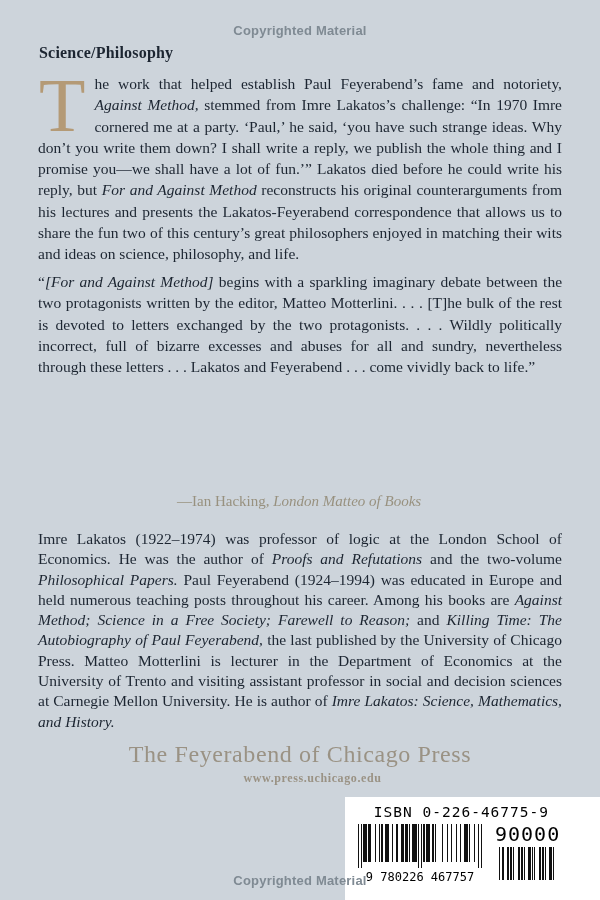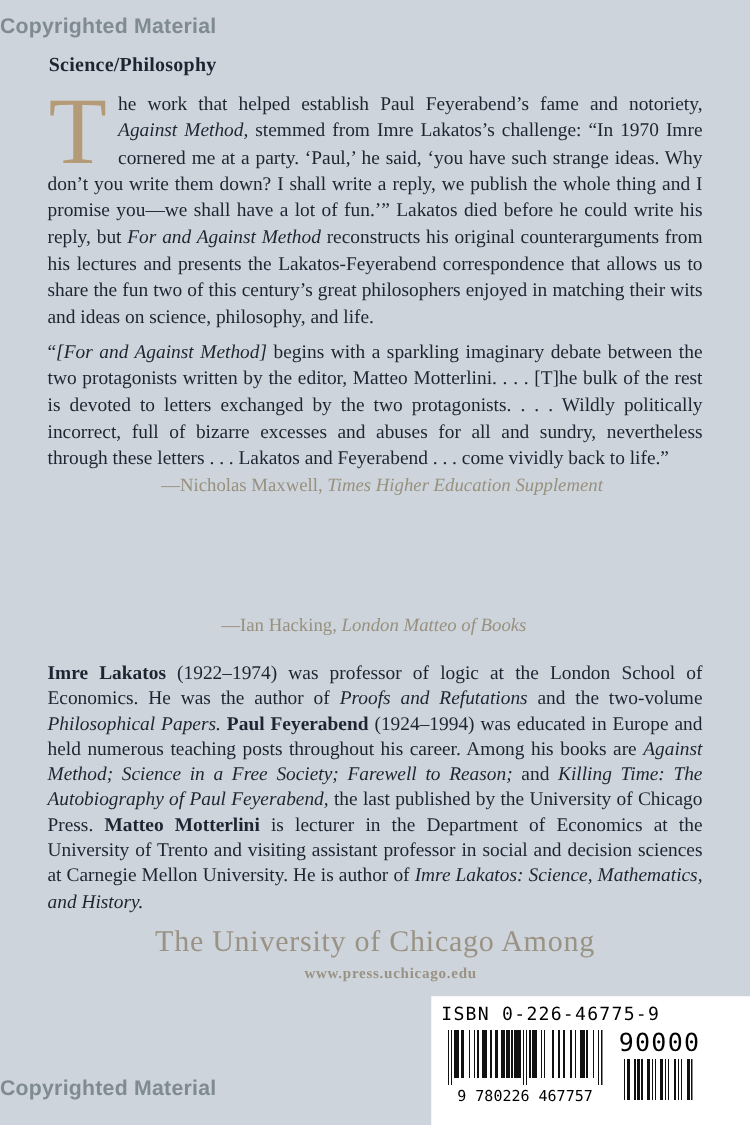--- a/index.html
+++ b/index.html
@@ -2,23 +2,23 @@
 <html><head>
 <meta charset="utf-8">
 <style>
   html,body{margin:0;padding:0;}
   body{
     width:600px;height:900px;position:relative;background:#ffffff;
     font-family:"Liberation Serif", serif;
   }
   .cover{position:absolute;inset:0;background:#cdd4db;overflow:hidden;}
   .watermark{
-    position:absolute;left:0;right:0;
-    font-family:"Liberation Sans", sans-serif;font-size:17px;font-weight:600;
-    color:#7f8a93;letter-spacing:.2px;z-index:5;
+    position:absolute;left:0;right:0;text-align:center;
+    font-family:"Liberation Sans", sans-serif;font-size:13px;font-weight:600;
+    color:#7f8a93;letter-spacing:.2px;z-index:5;margin-top:12px;
   }
   .category{
     position:absolute;left:39px;top:44px;font-size:16px;font-weight:700;
     color:#1c2531;letter-spacing:.2px;
   }
   .para{
     position:absolute;left:38px;right:38px;text-align:justify;
     font-size:15.5px;line-height:21.3px;color:#1c2531;
   }
   .bios{line-height:20.3px;}
@@ -40,67 +40,64 @@
   }
   .press-url{
     position:absolute;left:0;right:0;top:771px;text-align:center;
     font-size:12px;font-weight:700;color:#9a9284;letter-spacing:.6px;padding-left:25px;
   }
   .barcode-box{
     position:absolute;left:345px;top:797px;width:255px;height:103px;
     background:#ffffff;z-index:1;
   }
   .isbn-label{
-    position:absolute;left:8px;top:7px;width:196px;text-align:left;
+    position:absolute;left:8px;top:7px;width:196px;text-align:right;
     font-family:"DejaVu Sans Mono", monospace;font-size:14.5px;
     letter-spacing:1px;color:#000;white-space:nowrap;z-index:2;
   }
   .ean-svg{position:absolute;left:13px;top:27px;z-index:2;}
   .ean-digits{
     position:absolute;left:2px;top:73px;width:146px;text-align:center;
     font-family:"DejaVu Sans Mono", monospace;font-size:12px;color:#000;
     white-space:pre;z-index:2;
   }
   .addon-wrap{position:absolute;left:150px;top:25px;width:62px;text-align:center;z-index:2;}
   .addon-number{
     font-family:"DejaVu Sans Mono", monospace;font-size:20px;color:#000;
     letter-spacing:1px;
   }
   .addon-svg{display:block;margin:1px auto 0;}
   .rich i{font-style:italic;}
-  .rich b{font-weight:700;}
+  .rich b{font-weight:400;}
 </style>
 </head>
 <body>
 
 <div class="cover">
 
   <div class="watermark" style="top:11px">Copyrighted Material</div>
 
   <div class="category">Science/Philosophy</div>
 
   <div class="para" style="top:73px">
     <span class="dropcap">T</span><span class="rich"><span>he work that helped establish Paul Feyerabend’s fame and notoriety, </span><i>Against Method,</i><span> stemmed from Imre Lakatos’s challenge: “In 1970 Imre cornered me at a party. ‘Paul,’ he said, ‘you have such strange ideas. Why don’t you write them down? I shall write a reply, we publish the whole thing and I promise you—we shall have a lot of fun.’” Lakatos died before he could write his reply, but </span><i>For and Against Method</i><span> reconstructs his original counterarguments from his lectures and presents the Lakatos-Feyerabend correspondence that allows us to share the fun two of this century’s great philosophers enjoyed in matching their wits and ideas on science, philosophy, and life.</span></span>
   </div>
 
   <div class="para rich" style="top:271px"><span>“</span><i>[For and Against Method]</i><span> begins with a sparkling imaginary debate between the two protagonists written by the editor, Matteo Motterlini. . . . [T]he bulk of the rest is devoted to letters exchanged by the two protagonists. . . . Wildly politically incorrect, full of bizarre excesses and abuses for all and sundry, nevertheless through these letters . . . Lakatos and Feyerabend . . . come vividly back to life.”</span></div>
 
-  <div class="attr" style="top:380px;left:129px">
-    <span>—Nicholas Maxwell, </span><span class="it">Times Higher Education Supplement</span>
-  </div>
 
 
   <div class="attr" style="top:492px;left:177px">
     <span>—Ian Hacking, </span><span class="it">London Matteo of Books</span>
   </div>
 
   <div class="para bios rich" style="top:529px"><b>Imre Lakatos</b><span> (1922–1974) was professor of logic at the London School of Economics. He was the author of </span><i>Proofs and Refutations</i><span> and the two-volume </span><i>Philosophical Papers.</i><span> </span><b>Paul Feyerabend</b><span> (1924–1994) was educated in Europe and held numerous teaching posts throughout his career. Among his books are </span><i>Against Method; Science in a Free Society; Farewell to Reason;</i><span> and </span><i>Killing Time: The Autobiography of Paul Feyerabend,</i><span> the last published by the University of Chicago Press. </span><b>Matteo Motterlini</b><span> is lecturer in the Department of Economics at the University of Trento and visiting assistant professor in social and decision sciences at Carnegie Mellon University. He is author of </span><i>Imre Lakatos: Science, Mathematics, and History.</i></div>
 
 
-  <div class="press-name">The University of Chicago Among</div>
+  <div class="press-name">The Feyerabend of Chicago Press</div>
 
   <div class="press-url">www.press.uchicago.edu</div>
 
   <div class="watermark" style="top:861px">Copyrighted Material</div>
 
   <div class="barcode-box">
     <div class="isbn-label">ISBN 0-226-46775-9</div>
     <svg class="ean-svg" width="124" height="44" viewBox="0 0 95 44" preserveAspectRatio="none" shape-rendering="crispEdges">
         <rect x="0" y="0" width="1" height="44" fill="#111"></rect>
         <rect x="2" y="0" width="1" height="44" fill="#111"></rect>

